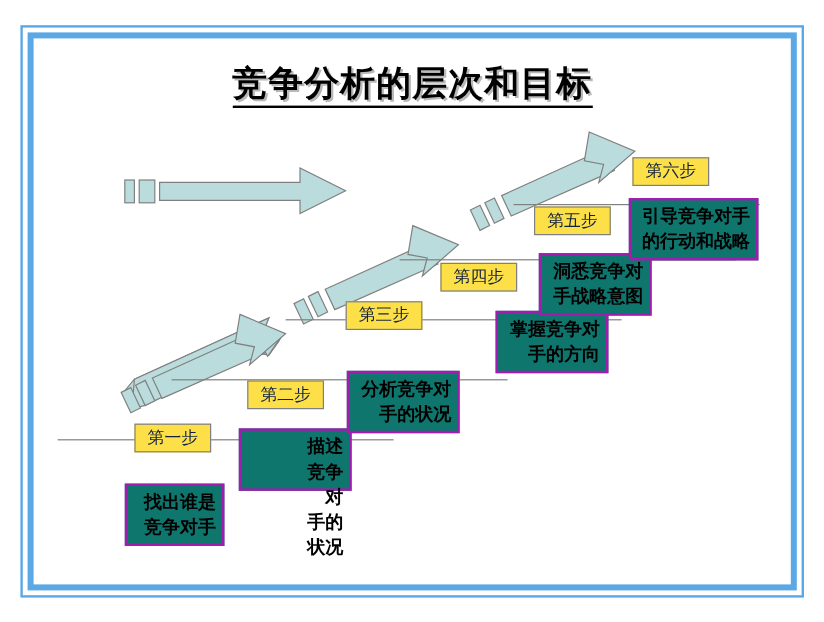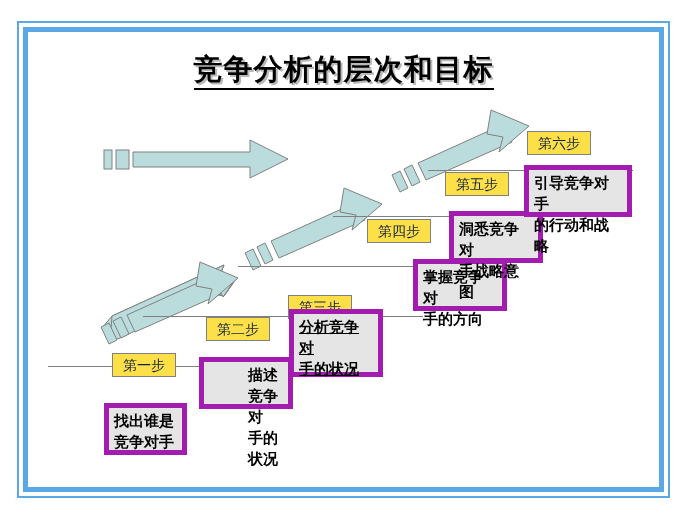--- a/index.html
+++ b/index.html
@@ -91,30 +91,31 @@
 
   
   .conn {
     position: absolute;
     background: #808080;
   }
 
   
   .desc-box {
     position: absolute;
-    background: #e5e5e5;
-    border: 5px solid #a21caf;
+    background: #0f766e;
+    border: 2px solid #a21caf;
     box-sizing: border-box;
     font-family: "DejaVu Serif", "Liberation Serif", serif;
     font-size: 15px;
     font-weight: bold;
     color: #000000;
     padding: 3px 5px 2px 5px;
     line-height: 21px;
     white-space: pre-line;
+    text-align: right;
   }
 </style>
 </head>
 <body>
 
 <div id="slide">
 
   <div class="frame-outer"></div>
   <div class="frame-inner"></div>
 
@@ -162,40 +163,40 @@
   <div class="conn" style="left:238px; top:266px; width:280px; height:1px;"></div>
   <div class="conn" style="left:333px; top:216px; width:280px; height:1px;"></div>
   <div class="conn" style="left:428px; top:170px; width:205px; height:1px;"></div>
 
   <div class="step-chip" style="left:112px; top:353px; width:64px;">
     <span>第一步</span>
   </div>
   <div class="step-chip" style="left:206px; top:317px; width:64px;">
     <span>第二步</span>
   </div>
-  <div class="step-chip" style="left:288px; top:251px; width:64px;margin-top:44px;">
+  <div class="step-chip" style="left:288px; top:251px; width:64px;">
     <span>第三步</span>
   </div>
   <div class="step-chip" style="left:367px; top:219px; width:64px;">
     <span>第四步</span>
   </div>
   <div class="step-chip" style="left:445px; top:172px; width:64px;">
     <span>第五步</span>
   </div>
   <div class="step-chip" style="left:527px; top:131px; width:64px;">
     <span>第六步</span>
   </div>
 
   <div class="desc-box" style="left:104px; top:403px; width:83px; height:52px;">找出谁是
 竞争对手</div>
 
   <div class="desc-box" style="left:199px; top:357px; width:94px; height:52px;padding-left:44px;">描述竞争对
 手的状况</div>
 
-  <div class="desc-box" style="left:289px; top:309px; width:94px; height:68px;text-decoration:underline;">分析竞争对
+  <div class="desc-box" style="left:289px; top:309px; width:94px; height:52px;">分析竞争对
 手的状况</div>
 
   <div class="desc-box" style="left:365px; top:259px; width:94px; height:52px;margin-left:48px;">掌握竞争对
 手的方向</div>
 
   <div class="desc-box" style="left:449px; top:211px; width:94px; height:52px;">洞悉竞争对
 手战略意图</div>
 
   <div class="desc-box" style="left:524px; top:165px; width:108px; height:52px;">引导竞争对手
 的行动和战略</div>

